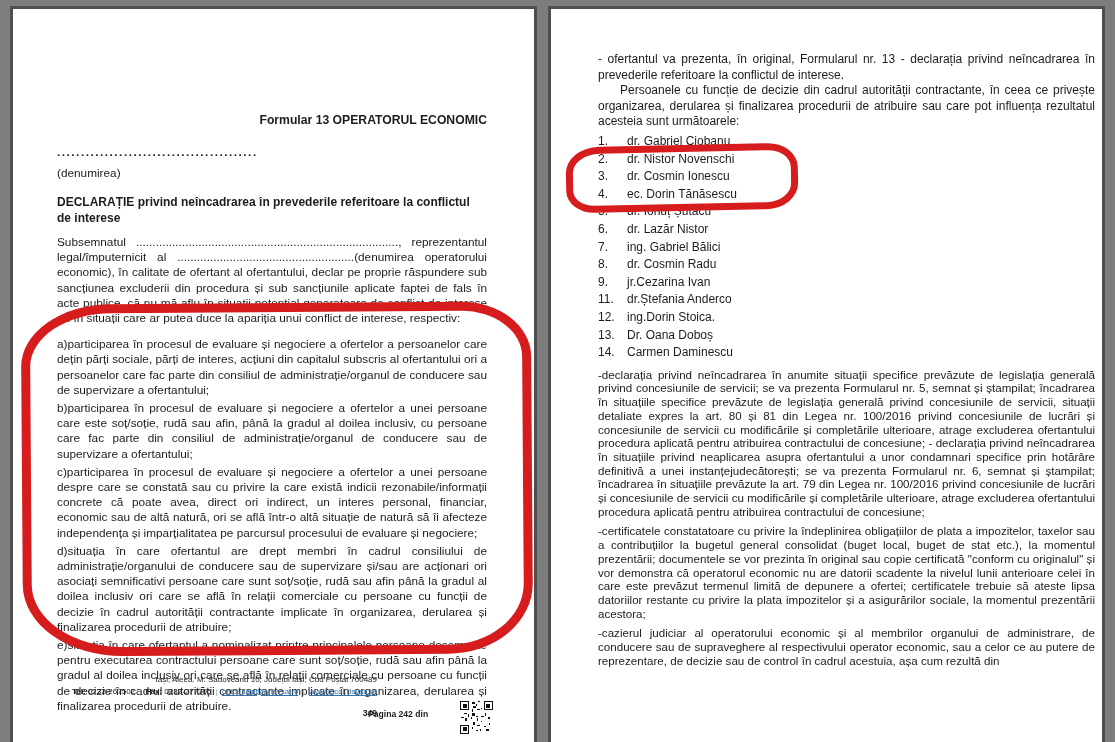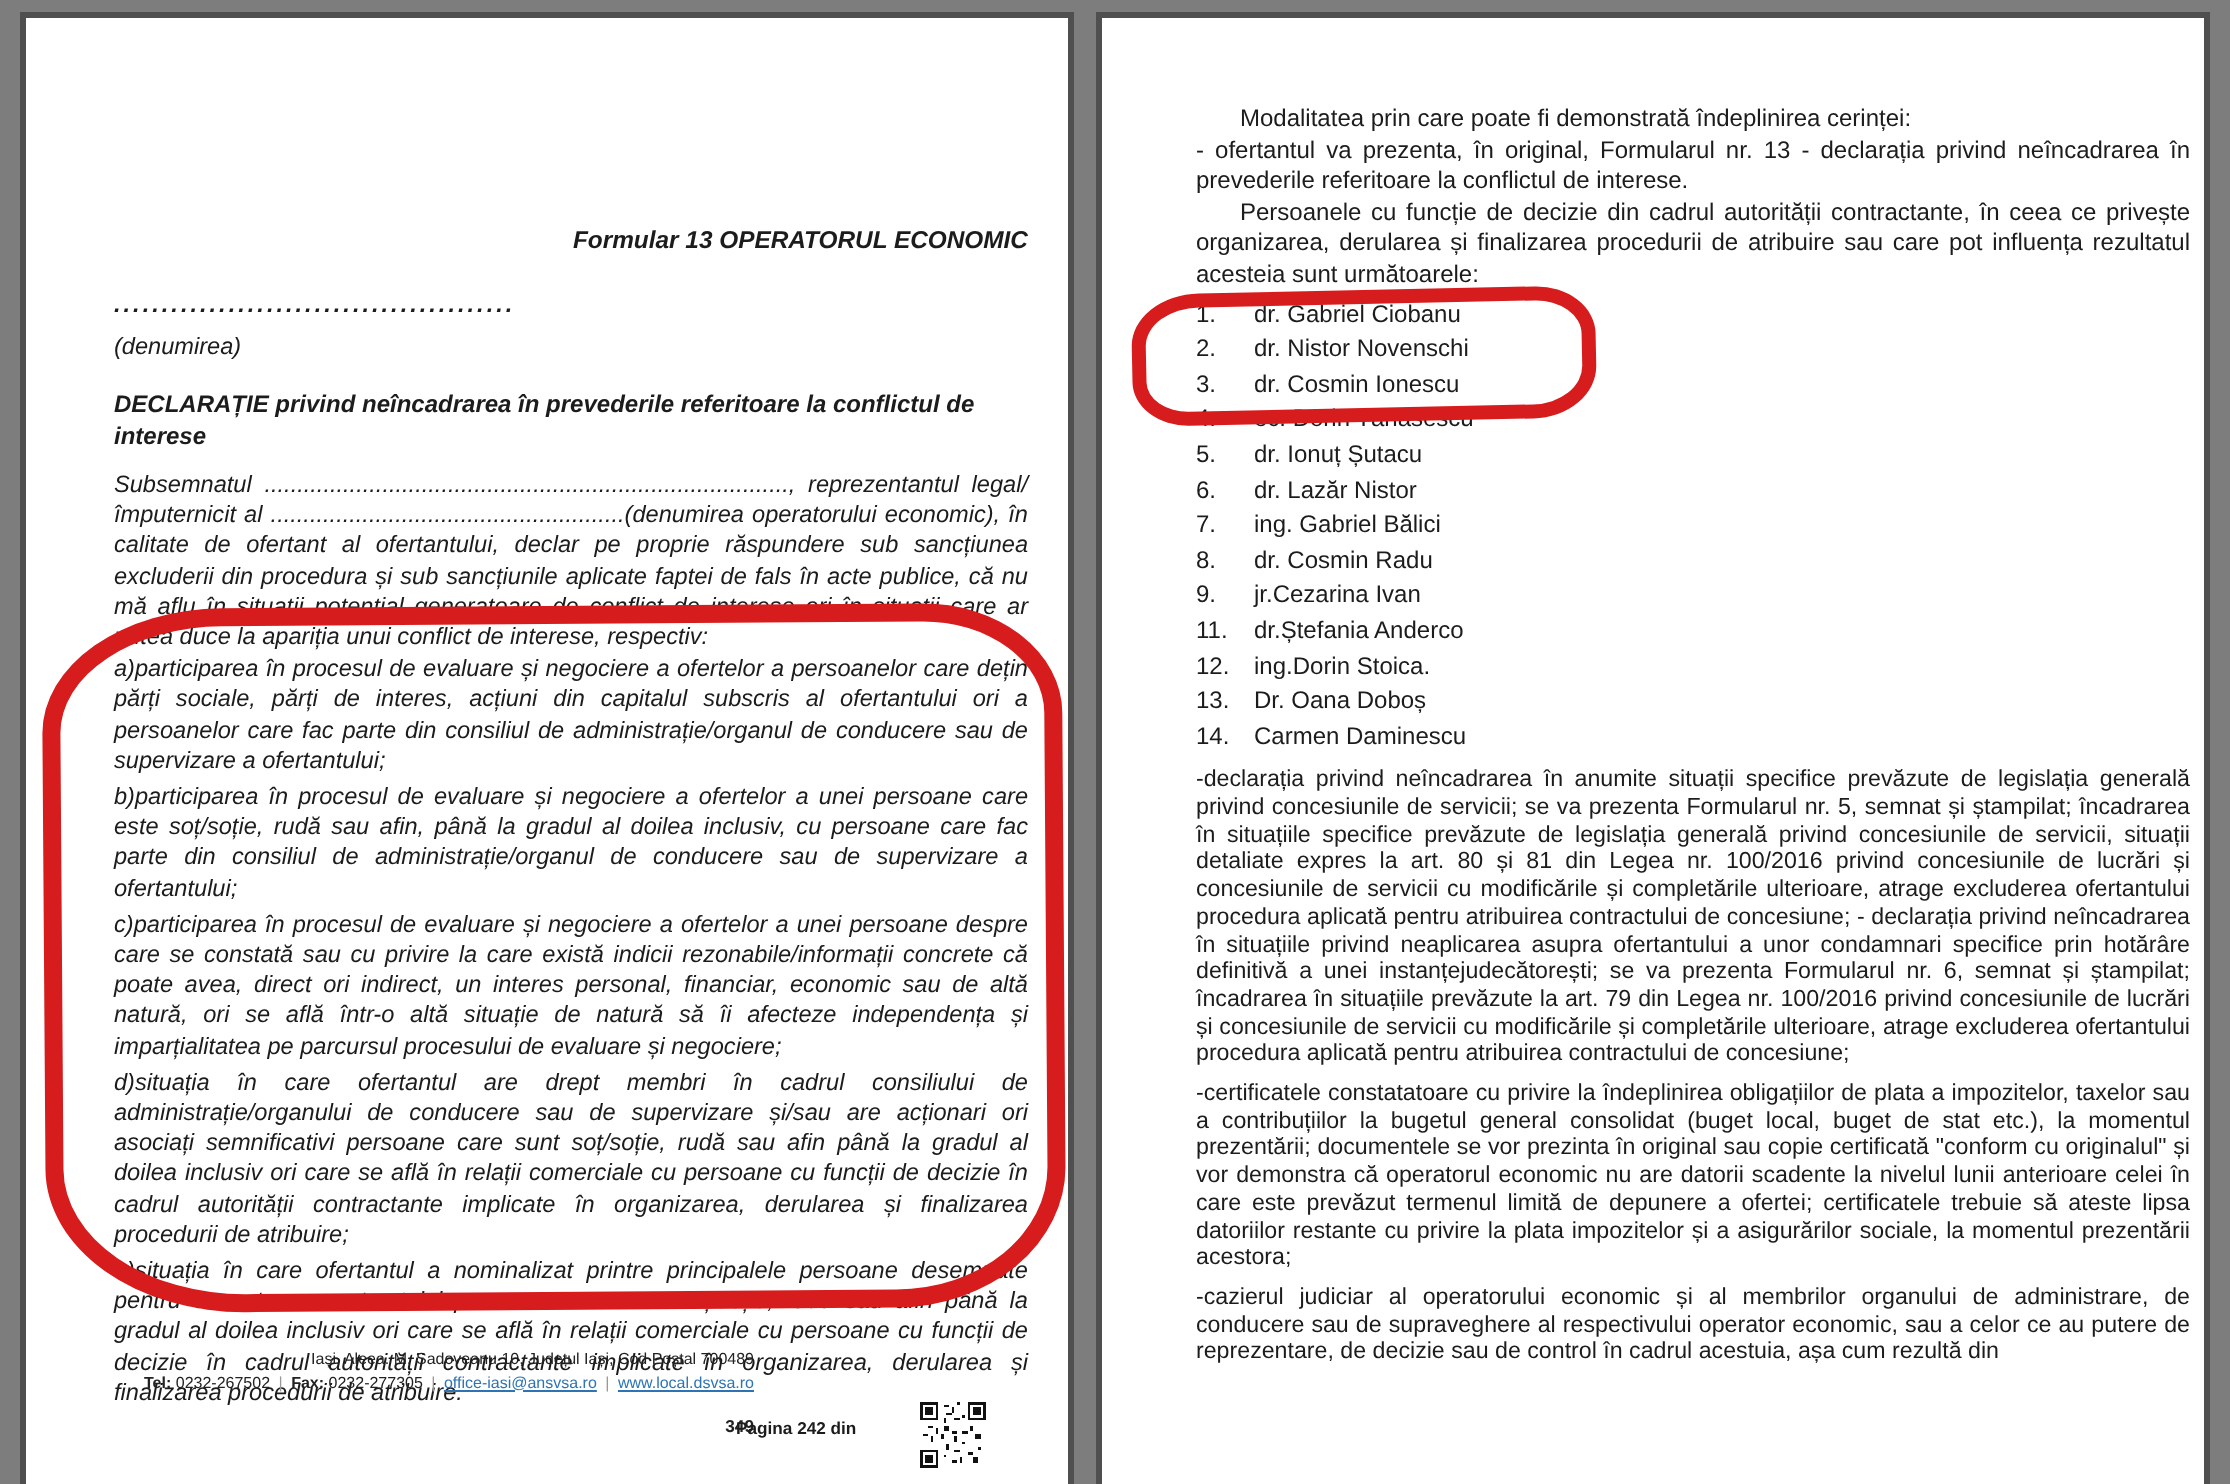--- a/index.html
+++ b/index.html
@@ -4,27 +4,27 @@
 <style>
   html,body{margin:0;padding:0;background:#7d7d7d;width:1115px;height:742px;overflow:hidden;}
   .canvas{position:relative;width:1115px;height:742px;background:#7d7d7d;overflow:hidden;
           font-family:"Liberation Sans","DejaVu Sans",sans-serif;color:#1c1c1c;}
   .page{position:absolute;top:6px;height:736px;background:#fff;border:3px solid #4f4f4f;
         border-bottom:none;box-sizing:border-box;}
   .page-left{left:10px;width:527px;}
   .page-right{left:548px;width:557px;}
 
   
-  .lp-content{padding:104px 20px 0 44px;font-size:11.8px;line-height:15.2px;text-align:justify;font-style:italic;}
+  .lp-content{padding:104px 47px 0 44px;font-size:11.8px;line-height:15.2px;text-align:justify;}
   .lp-header{text-align:right;font-weight:bold;font-size:12.2px;line-height:15px;}
   .lp-dots{margin-top:17px;font-weight:bold;letter-spacing:1.5px;text-align:left;line-height:14px;}
   .lp-denumirea{margin-top:7px;text-align:left;line-height:15px;}
   .lp-title{margin:13px 0 0;font-size:12px;font-weight:bold;text-align:left;line-height:16px;}
   .lp-intro{margin:9px 0 0;word-break:break-all0;}
-  .lp-clauses{margin-top:1px;}
+  .lp-clauses{margin-top:11px;}
   .lp-clause{margin:0 0 3px;}
 
   
   .annotation{position:absolute;border-style:solid;border-color:#d61c1c;pointer-events:none;z-index:5;}
   .annotation-left{left:9px;top:294px;width:510px;height:352px;border-width:9px;
       border-radius:90px 70px 85px 100px / 62px 55px 70px 72px;box-sizing:border-box;
       transform:rotate(-0.4deg);}
   .annotation-right{left:15px;top:136px;width:232px;height:66px;border-width:7px;
       border-radius:34px 30px 32px 28px / 26px 24px 26px 22px;box-sizing:border-box;
       transform:rotate(-1.2deg);}
@@ -128,21 +128,20 @@
           <rect x="18" y="19" width="2" height="1"></rect>
         <rect x="20" y="21" width="2" height="2"></rect>
           <rect x="22" y="17" width="1" height="1"></rect>
           <rect x="16" y="15" width="1" height="1"></rect>
       </g>
     </svg>
   </section>
 
   <section class="page page-right">
     <div class="rp-content">
-      <p class="rp-p rp-indent">Modalitatea prin care poate fi demonstrată îndeplinirea cerinței:</p>
       <p class="rp-p">- ofertantul va prezenta, în original, Formularul nr. 13 - declarația privind neîncadrarea în prevederile referitoare la conflictul de interese.</p>
       <p class="rp-p rp-indent">Persoanele cu funcție de decizie din cadrul autorității contractante, în ceea ce privește organizarea, derularea și finalizarea procedurii de atribuire sau care pot influența rezultatul acesteia sunt următoarele:</p>
 
       <ol class="rp-list">
           <li class="rp-person">
           <span class="pnum">1.</span>
           <span class="pname">dr. Gabriel Ciobanu</span>
         </li>
           <li class="rp-person">
           <span class="pnum">2.</span>

